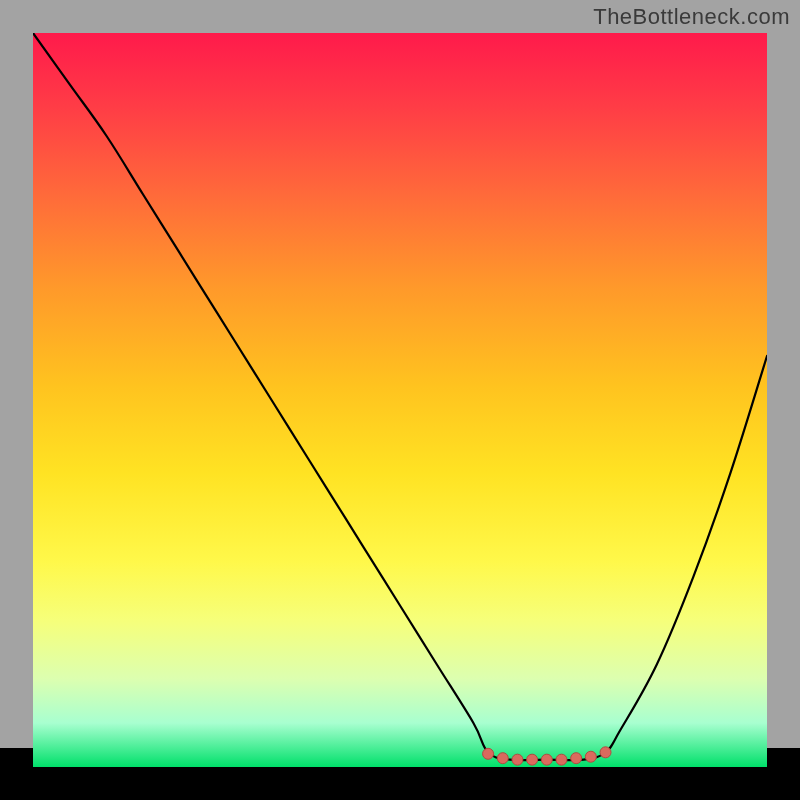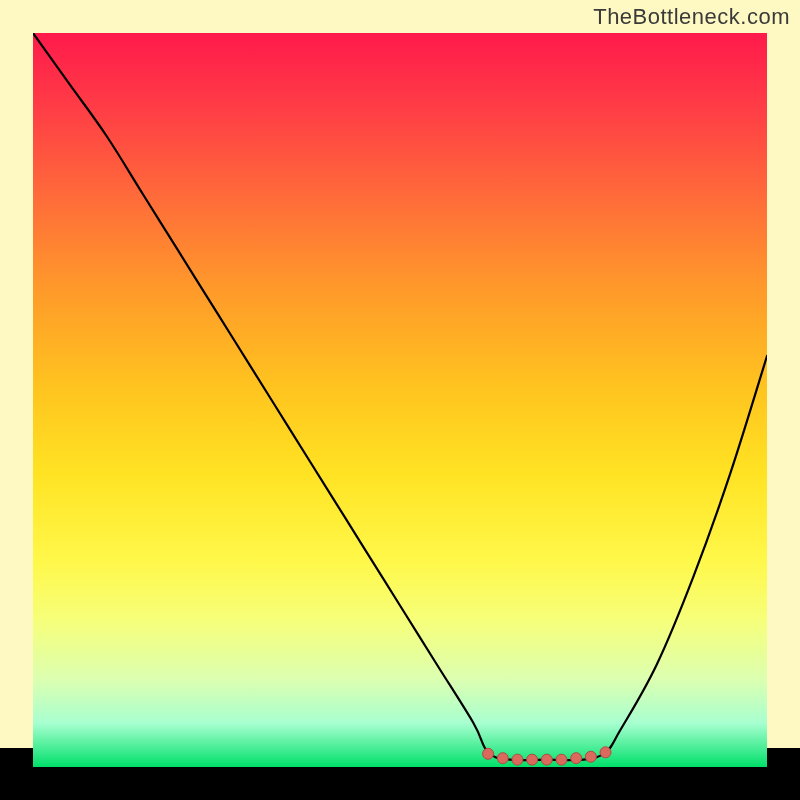--- a/index.html
+++ b/index.html
@@ -8,21 +8,21 @@
     width: 800px;
     height: 800px;
     background: #000;
     overflow: hidden;
     font-family: Arial, Helvetica, sans-serif;
   }
   .frame {
     position: relative;
     width: 800px;
     height: 748px;
-    background: #fef9c3;
+    background: #a3a3a3;
   }
   .watermark {
     position: absolute;
     top: 4px;
     right: 10px;
     color: #3a3a3a;
     font-size: 22px;
     font-weight: 500;
     letter-spacing: 0.5px;
     z-index: 10;

